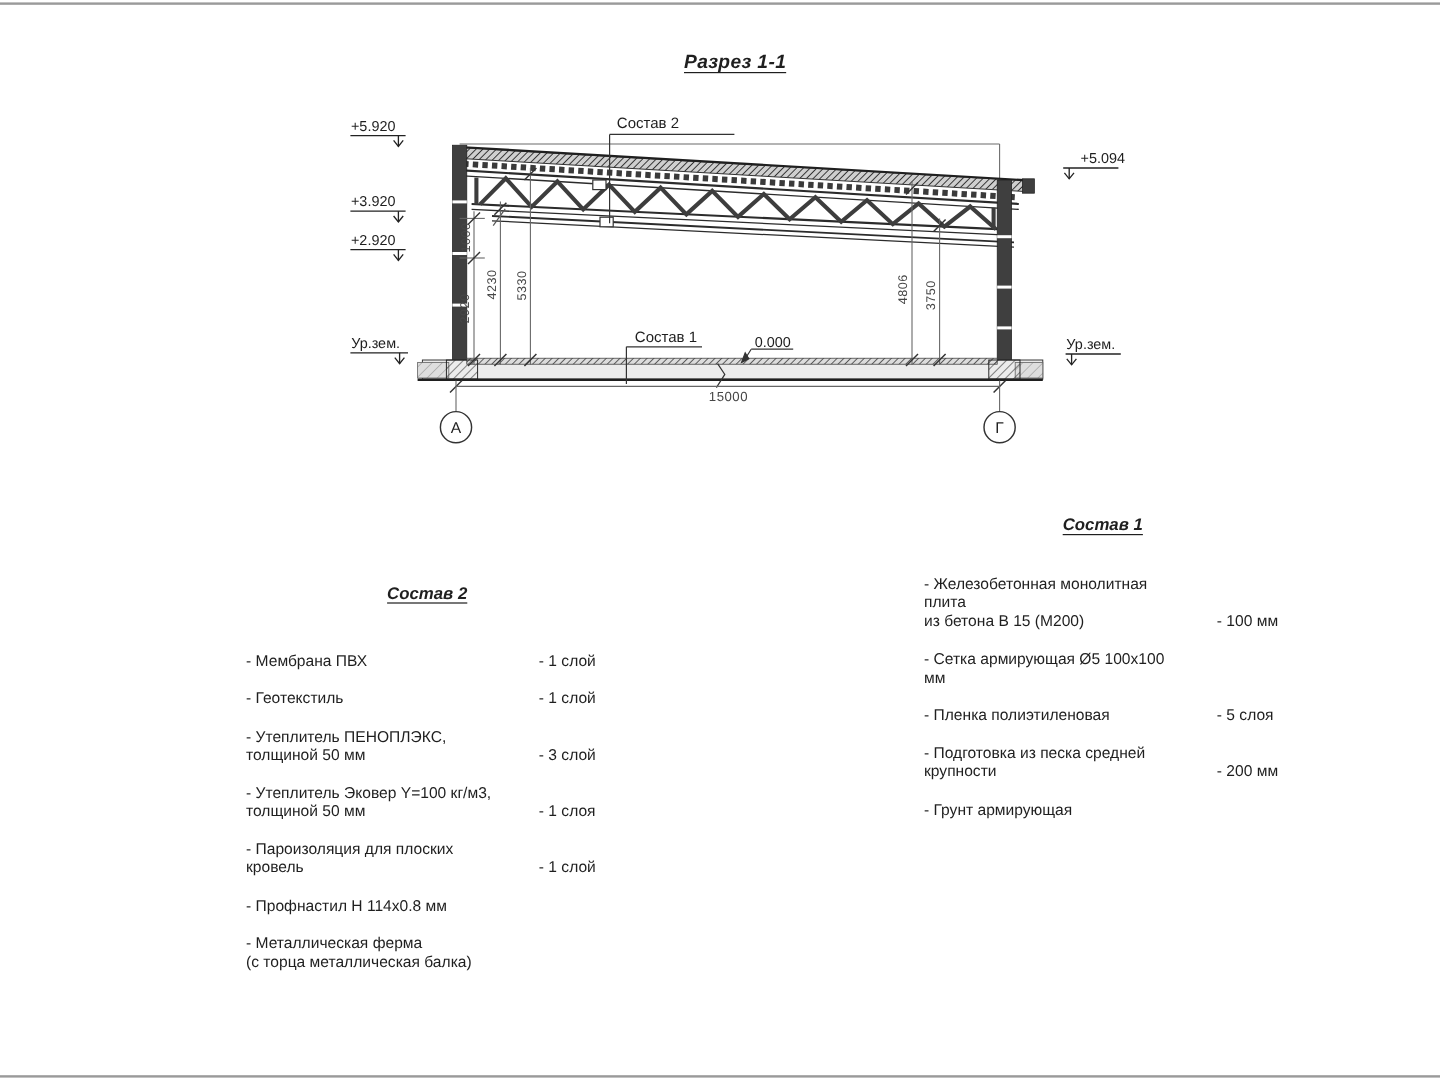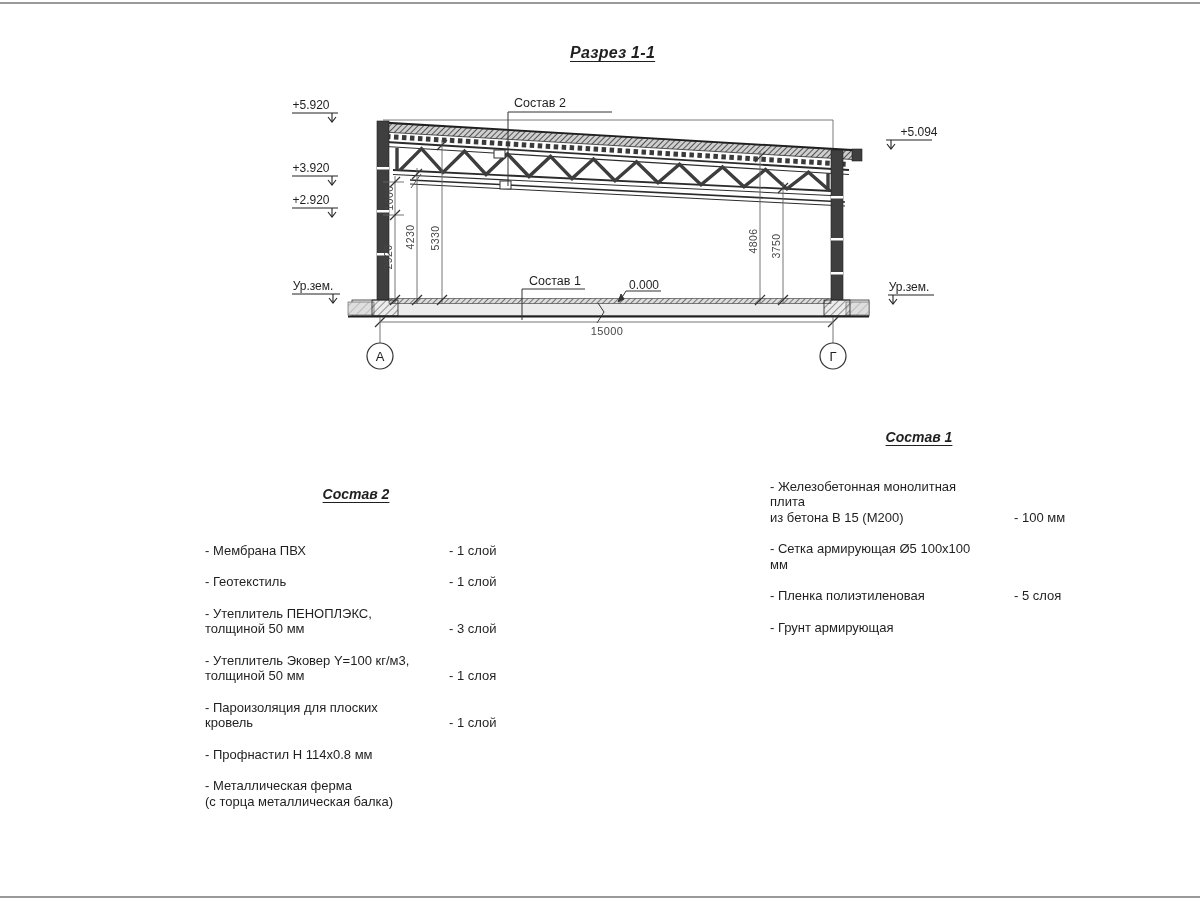--- a/index.html
+++ b/index.html
@@ -267,20 +267,27 @@
       </div>
       <div class="row">
         <div class="nm">
             <div>- Пленка полиэтиленовая</div>
             <div></div>
           </div>
         <div class="val w52">-  5 слоя</div>
       </div>
       <div class="row">
         <div class="nm">
+            <div>- Подготовка из песка средней</div>
+            <div>крупности</div>
+          </div>
+        <div class="val w52">- 200 мм</div>
+      </div>
+      <div class="row">
+        <div class="nm">
             <div>- Грунт армирующая</div>
             <div></div>
           </div>
         <div class="val w52"></div>
       </div>
     </div>
   </div>
 </div>
 
 </body></html>

